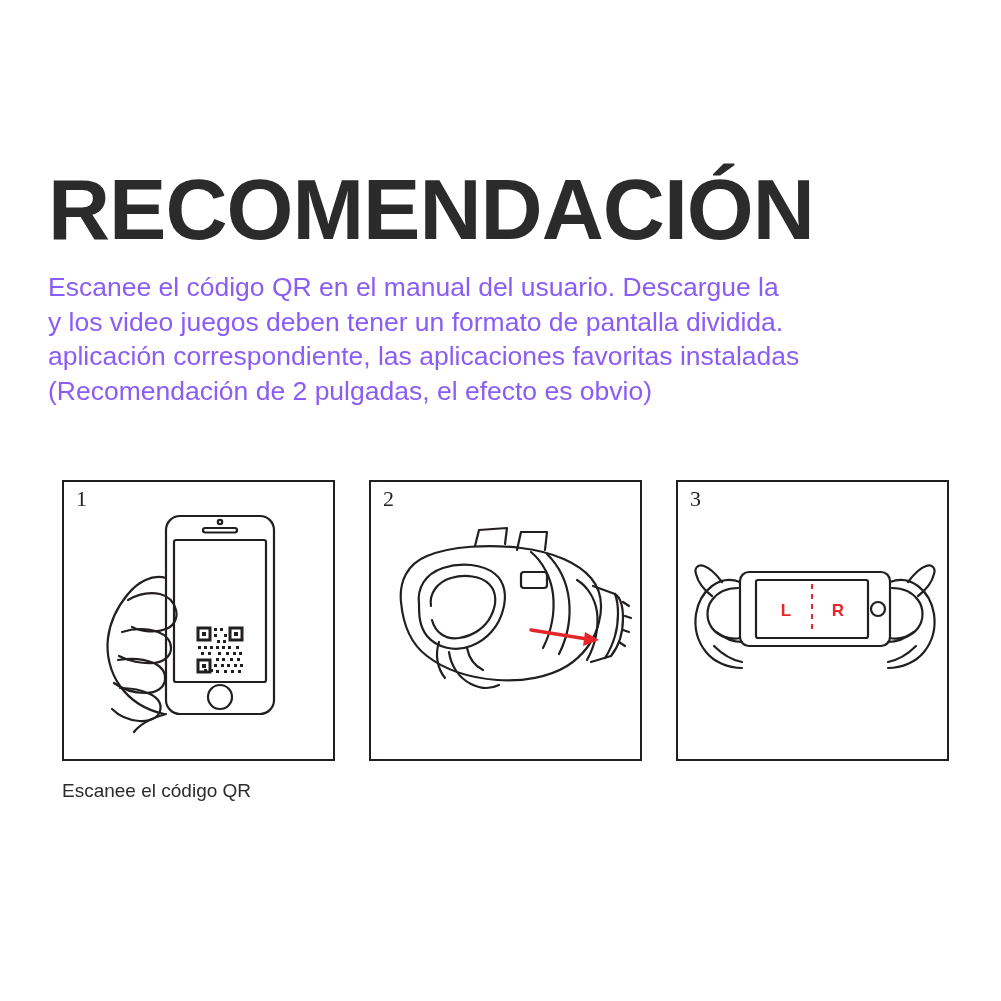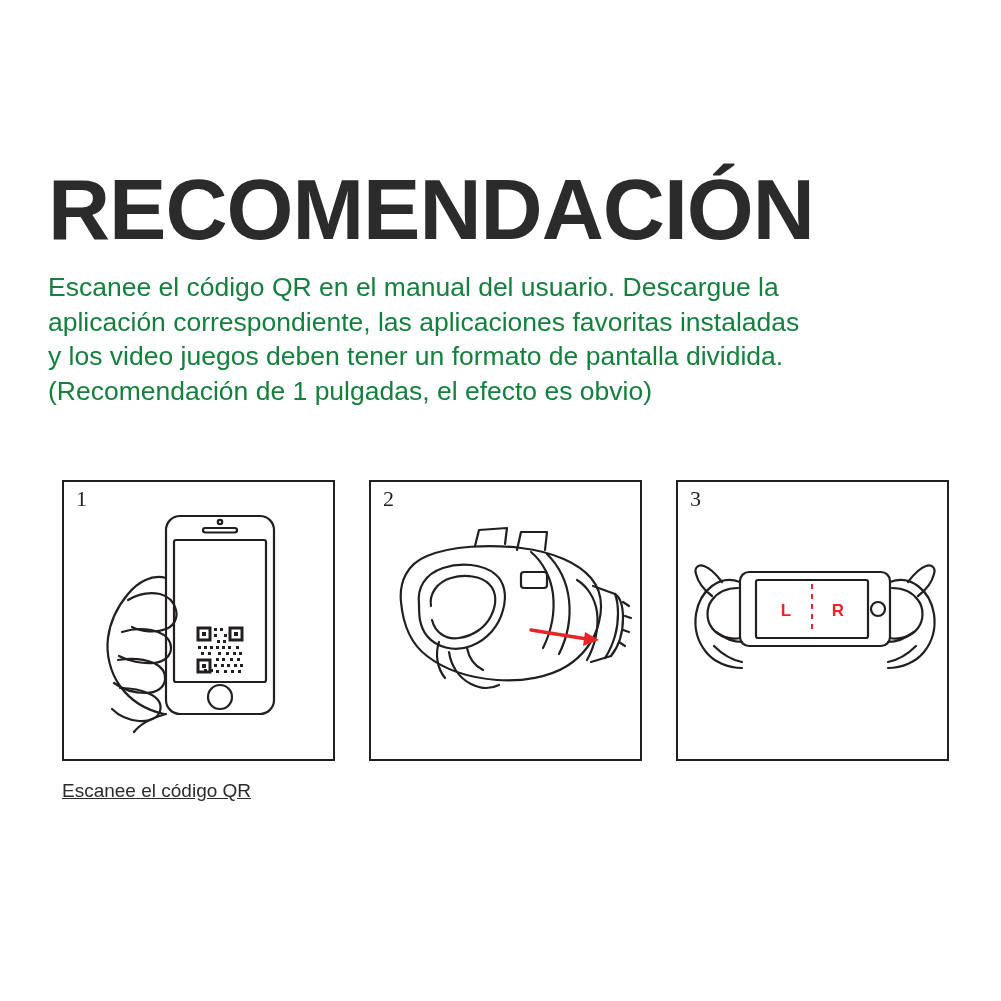--- a/index.html
+++ b/index.html
@@ -33,21 +33,21 @@
     color: #2b2b2b;
     white-space: nowrap;
   }
   .intro {
     position: absolute;
     left: 48px;
     top: 242px;
     width: 906px;
     font-size: 26.5px;
     line-height: 1.31;
-    color: #15803d;
+    color: #8b5cf6;
     text-align: justify;
   }
   .intro .last-line {
     text-align: left;
   }
   .steps {
     position: absolute;
     left: 62px;
     top: 452px;
     width: 890px;
@@ -74,21 +74,20 @@
     font-family: "Liberation Serif", serif;
     color: #231f20;
     line-height: 1;
   }
   .caption {
     margin-top: 18px;
     font-size: 19px;
     line-height: 1.3;
     color: #2b2b2b;
     width: 290px;
-    text-decoration: underline;
   }
   .panel svg {
     position: absolute;
     left: 0;
     top: 0;
   }
   .lr-letter {
     font-family: "Liberation Sans", sans-serif;
     font-size: 17px;
     font-weight: bold;
@@ -97,23 +96,23 @@
 </style>
 </head>
 <body>
 
 <div class="page">
 
   <h1 class="title">RECOMENDACIÓN</h1>
 
   <div class="intro">
     <div>Escanee el código QR en el manual del usuario. Descargue la</div>
+    <div>y los video juegos deben tener un formato de pantalla dividida.</div>
     <div>aplicación correspondiente, las aplicaciones favoritas instaladas</div>
-    <div>y los video juegos deben tener un formato de pantalla dividida.</div>
-    <div class="last-line">(Recomendación de 1 pulgadas, el efecto es obvio)</div>
+    <div class="last-line">(Recomendación de 2 pulgadas, el efecto es obvio)</div>
   </div>
 
   <div class="steps">
 
     <div class="step">
       <div class="panel">
         <span class="panel-num">1</span>
         <svg width="273" height="281" viewBox="0 0 273 281">
           <g fill="none" stroke="#231f20" stroke-width="2.2" stroke-linecap="round" stroke-linejoin="round">
 

